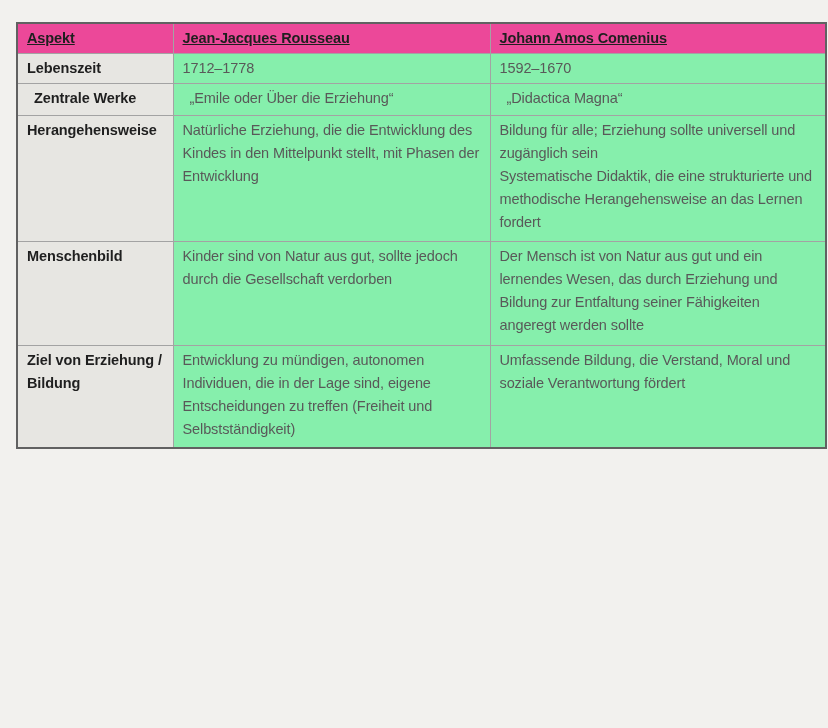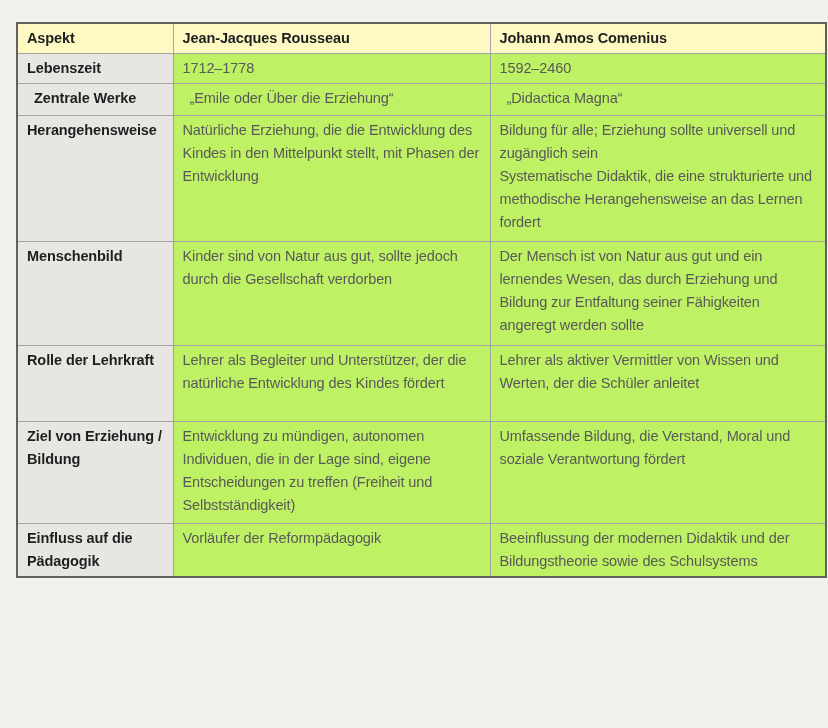--- a/index.html
+++ b/index.html
@@ -27,32 +27,33 @@
     border: 1px solid #a3a3a3;
     vertical-align: top;
     text-align: left;
     padding: 3px 8px 3px 9px;
     font-size: 14.5px;
     line-height: 23px;
     letter-spacing: -0.1px;
     overflow: hidden;
   }
   th {
-    background: #fef9c3;
+    background: #ec4899;
     color: #1f1f1f;
     font-weight: 600;
     height: 26px;
+    text-decoration: underline;
   }
   td.aspect {
     background: #e7e6e2;
     color: #1f1f1f;
     font-weight: 600;
   }
   td.val {
-    background: #bef264;
+    background: #86efac;
     color: #595959;
     font-weight: 400;
     white-space: pre-line;
   }
   tr.r0 td { height: 28px; }
   tr.r1 td { height: 32px; padding-left: 16px; }
   tr.r2 td { height: 126px; }
   tr.r3 td { height: 104px; }
   tr.r4 td { height: 76px; }
   tr.r5 td { height: 74px; }
@@ -74,48 +75,38 @@
       <tr>
         <th>Aspekt</th>
         <th>Jean-Jacques Rousseau</th>
         <th>Johann Amos Comenius</th>
       </tr>
     </thead>
     <tbody>
       <tr class="r0">
         <td class="aspect">Lebenszeit</td>
         <td class="val">1712–1778</td>
-        <td class="val">1592–2460</td>
+        <td class="val">1592–1670</td>
       </tr>
       <tr class="r1">
         <td class="aspect">Zentrale Werke</td>
         <td class="val">„Emile oder Über die Erziehung“</td>
         <td class="val">„Didactica Magna“</td>
       </tr>
       <tr class="r2">
         <td class="aspect">Herangehensweise</td>
         <td class="val">Natürliche Erziehung, die die Entwicklung des Kindes in den Mittelpunkt stellt, mit Phasen der Entwicklung</td>
         <td class="val">Bildung für alle; Erziehung sollte universell und zugänglich sein
 Systematische Didaktik, die eine strukturierte und methodische Herangehensweise an das Lernen fordert</td>
       </tr>
       <tr class="r3">
         <td class="aspect">Menschenbild</td>
         <td class="val">Kinder sind von Natur aus gut, sollte jedoch durch die Gesellschaft verdorben</td>
         <td class="val">Der Mensch ist von Natur aus gut und ein lernendes Wesen, das durch Erziehung und Bildung zur Entfaltung seiner Fähigkeiten angeregt werden sollte</td>
       </tr>
-      <tr class="r4">
-        <td class="aspect">Rolle der Lehrkraft</td>
-        <td class="val">Lehrer als Begleiter und Unterstützer, der die natürliche Entwicklung des Kindes fördert</td>
-        <td class="val">Lehrer als aktiver Vermittler von Wissen und Werten, der die Schüler anleitet</td>
-      </tr>
       <tr class="r6">
         <td class="aspect">Ziel von Erziehung / Bildung</td>
         <td class="val">Entwicklung zu mündigen, autonomen Individuen, die in der Lage sind, eigene Entscheidungen zu treffen (Freiheit und Selbstständigkeit)</td>
         <td class="val">Umfassende Bildung, die Verstand, Moral und soziale Verantwortung fördert</td>
-      </tr>
-      <tr class="r8">
-        <td class="aspect">Einfluss auf die Pädagogik</td>
-        <td class="val">Vorläufer der Reformpädagogik</td>
-        <td class="val">Beeinflussung der modernen Didaktik und der Bildungstheorie sowie des Schulsystems</td>
       </tr>
     </tbody>
   </table>
 </div>
 
 </body></html>

